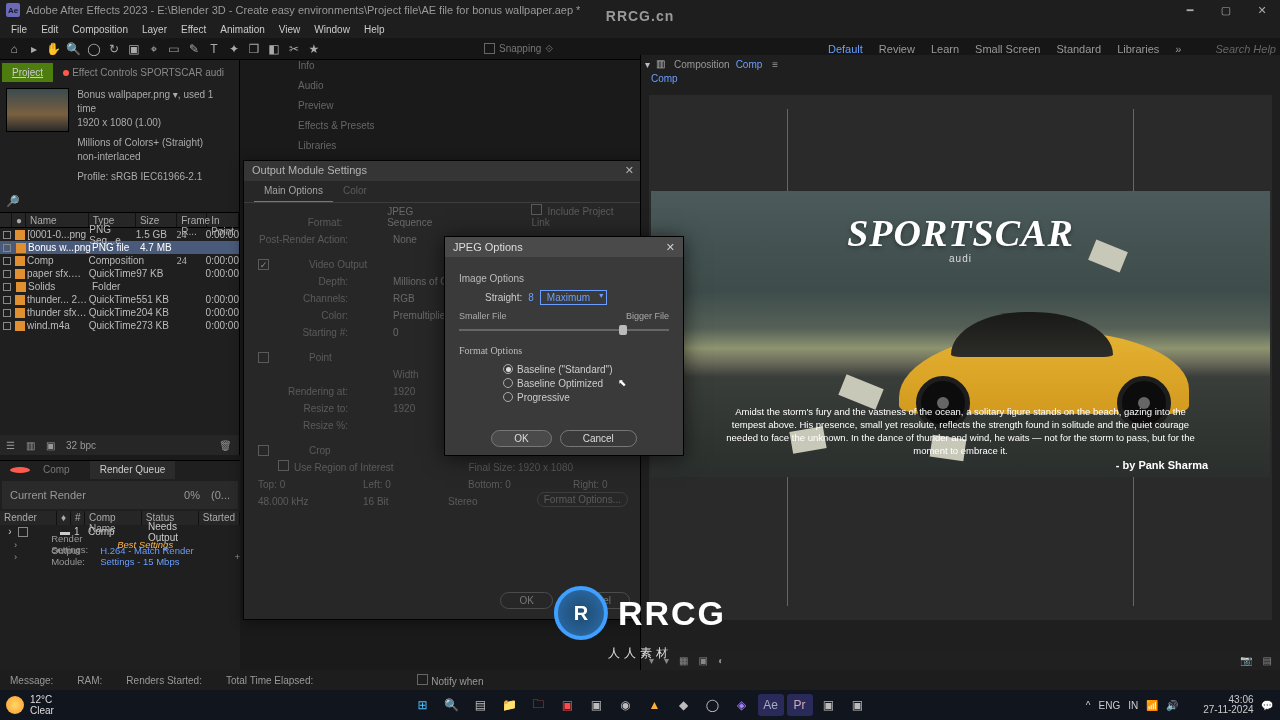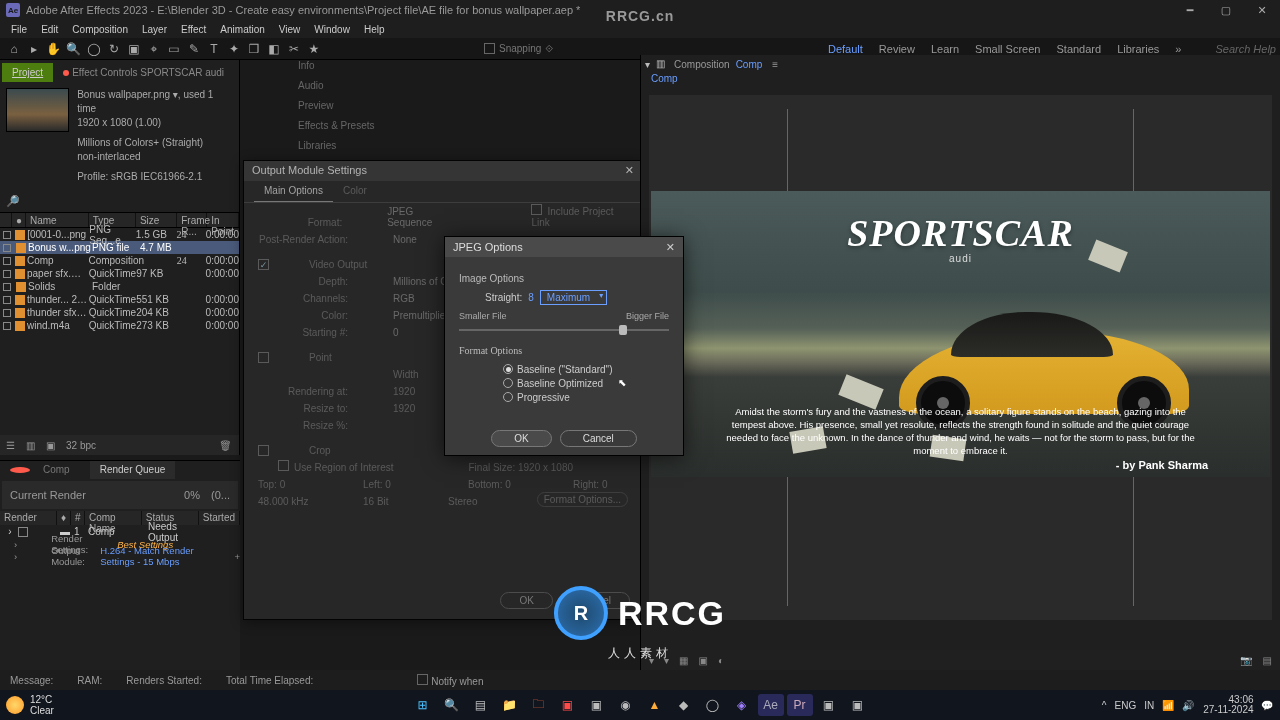--- a/index.html
+++ b/index.html
@@ -148,21 +148,21 @@
 .comp-footer .spacer{flex:1;}
 
 .status{position:absolute;left:0;right:0;bottom:30px;height:20px;background:#1d1d1d;display:flex;align-items:center;padding:0 10px;gap:24px;color:#999;font-size:10px;}
 
 .taskbar{position:absolute;left:0;right:0;bottom:0;height:30px;background:#11151e;display:flex;align-items:center;}
 .wx{position:absolute;left:6px;display:flex;align-items:center;gap:6px;color:#ddd;font-size:10px;}
 .wx .sun{width:18px;height:18px;border-radius:50%;background:radial-gradient(#ffd76a,#ff9b2a);}
 .tcenter{margin:0 auto;display:flex;gap:3px;}
 .ticon{width:26px;height:22px;border-radius:3px;display:flex;align-items:center;justify-content:center;font-size:12px;}
 .tray{position:absolute;right:6px;display:flex;align-items:center;gap:8px;color:#ccc;font-size:10px;}
-.tray .col{display:flex;flex-direction:column;align-items:flex-end;line-height:10px;}
+.tray .col{display:flex;flex-direction:column;align-items:flex-end;line-height:10px;margin-left:16px;}
 </style>
 </head>
 <body>
 
 <div class="titlebar">
   <span class="ae-icon">Ae</span>
   <span>Adobe After Effects 2023 - E:\Blender 3D - Create easy environments\Project file\AE file for bonus wallpaper.aep *</span>
   <span class="winbtns">
     <span class="winbtn">━</span>
     <span class="winbtn">▢</span>

